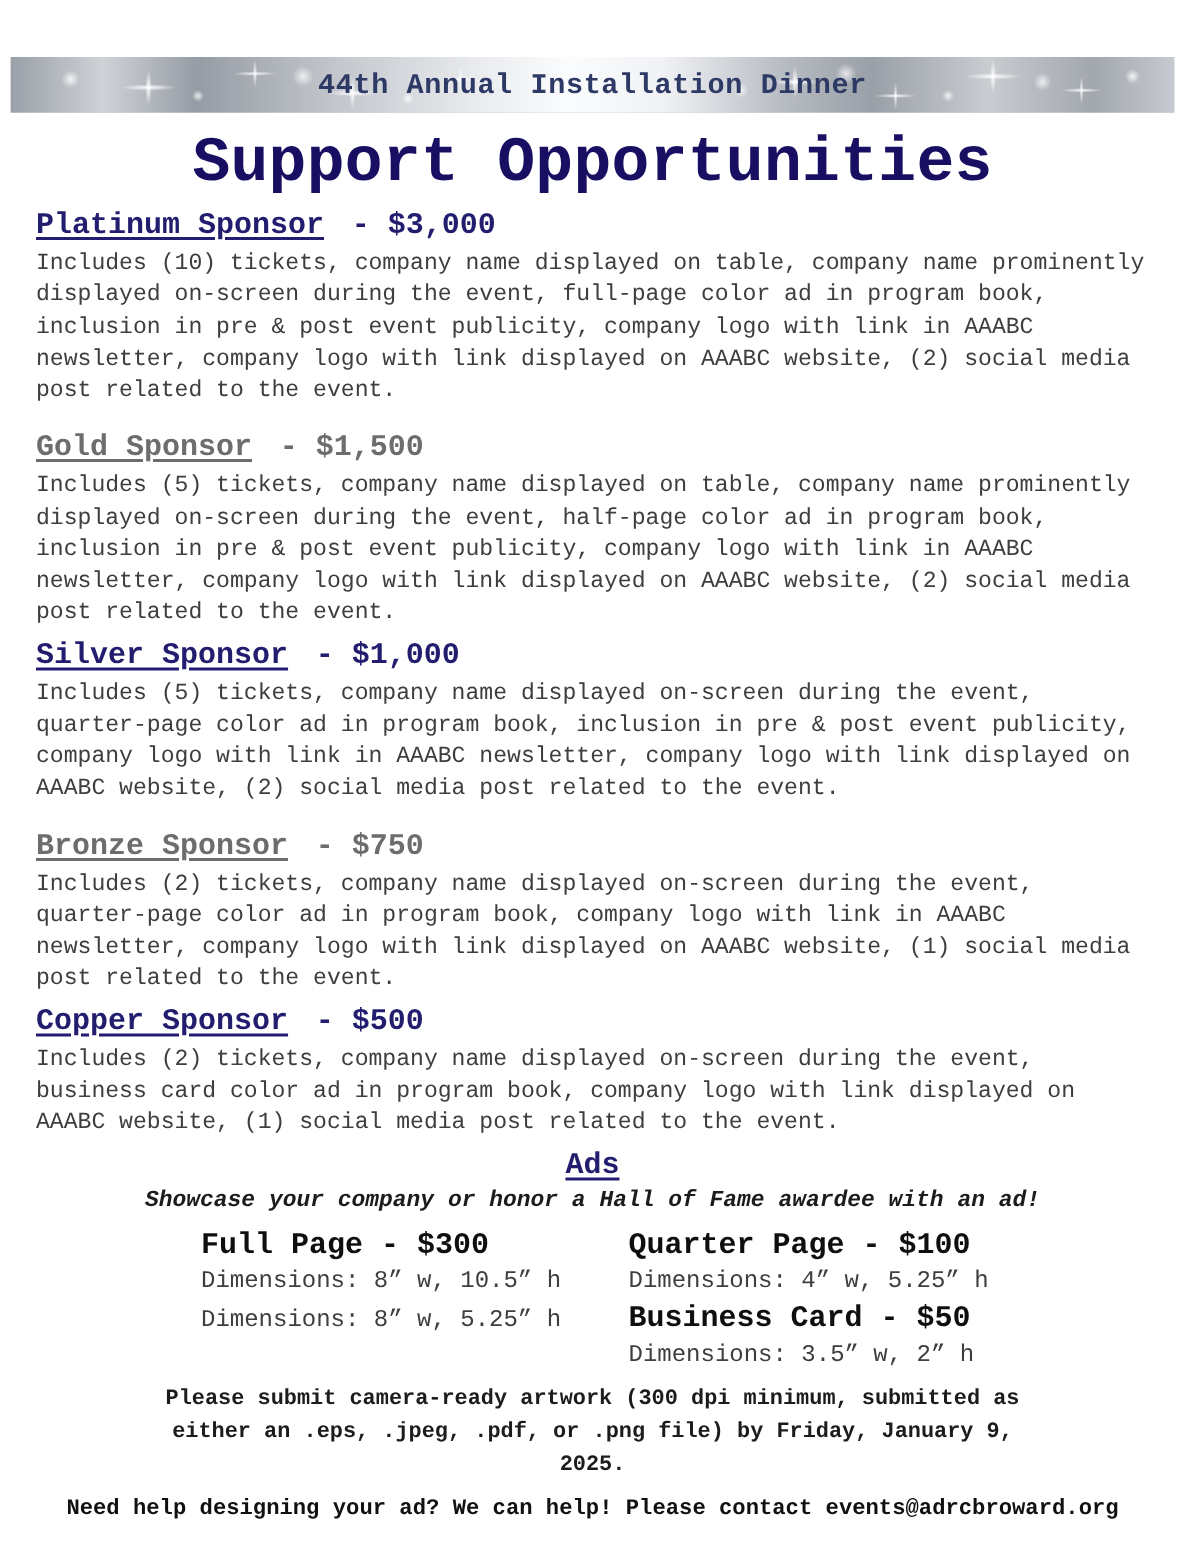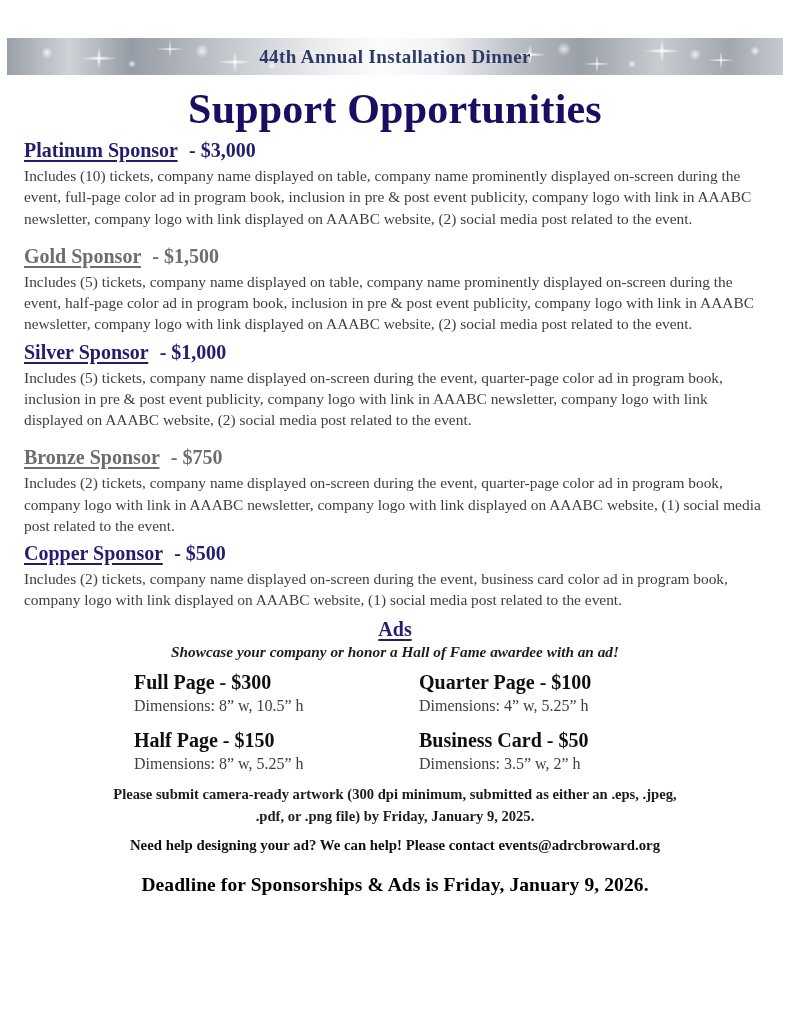--- a/index.html
+++ b/index.html
@@ -1,21 +1,21 @@
 <!DOCTYPE html>
 <html><head>
 <meta charset="utf-8">
 <style>
   html,body{margin:0;padding:0;background:#ffffff;}
   .page{
     position:relative;
     width:776px;height:1030px;
     margin:0 auto;
     background:#ffffff;
-    font-family:Liberation Serif, serif;
+    font-family:Liberation Mono, monospace;
     overflow:hidden;
   }
   
   .banner{
     position:relative;
     margin-top:38px;
     height:37px;
     display:flex;align-items:center;justify-content:center;
     background-color:#aaaeb5;
     background-image:
@@ -89,21 +89,21 @@
     font-size:20px;font-weight:700;color:#221d6e;
     text-decoration:underline;text-decoration-thickness:2px;text-underline-offset:3px;
   }
   .ads-tagline{
     margin:2px 0 10px;text-align:center;
     font-size:15.3px;font-weight:700;font-style:italic;color:#1c1c1c;
   }
   .ads-grid{
     display:grid;
     grid-template-columns:285px auto;
-    row-gap:13px;
+    row-gap:3px;
     margin-left:110px;
   }
   .ad-label{font-size:20px;font-weight:700;color:#0f0f0f;line-height:1.15;}
   .ad-dims{font-size:16px;color:#3e3e3e;line-height:1.3;margin-top:2px;}
   .artwork-note{
     margin:9px auto 0;max-width:585px;
     text-align:center;font-size:14.6px;font-weight:700;color:#1c1c1c;line-height:1.5;
   }
   .help-note{
     margin:9px 0 0;text-align:center;
@@ -174,21 +174,20 @@
     <div class="ads-grid">
       <div class="ad-option">
         <div class="ad-label">Full Page - $300</div>
         <div class="ad-dims">Dimensions: 8” w, 10.5” h</div>
       </div>
       <div class="ad-option">
         <div class="ad-label">Quarter Page - $100</div>
         <div class="ad-dims">Dimensions: 4” w, 5.25” h</div>
       </div>
       <div class="ad-option">
-        <div class="ad-label">Half Page - $150</div>
         <div class="ad-dims">Dimensions: 8” w, 5.25” h</div>
       </div>
       <div class="ad-option">
         <div class="ad-label">Business Card - $50</div>
         <div class="ad-dims">Dimensions: 3.5” w, 2” h</div>
       </div>
     </div>
 
     <p class="artwork-note">Please submit camera-ready artwork  (300 dpi minimum, submitted as either an .eps, .jpeg, .pdf, or .png file) by Friday, January 9, 2025.</p>
     <p class="help-note">Need help designing your ad? We can help! Please contact events@adrcbroward.org</p>

